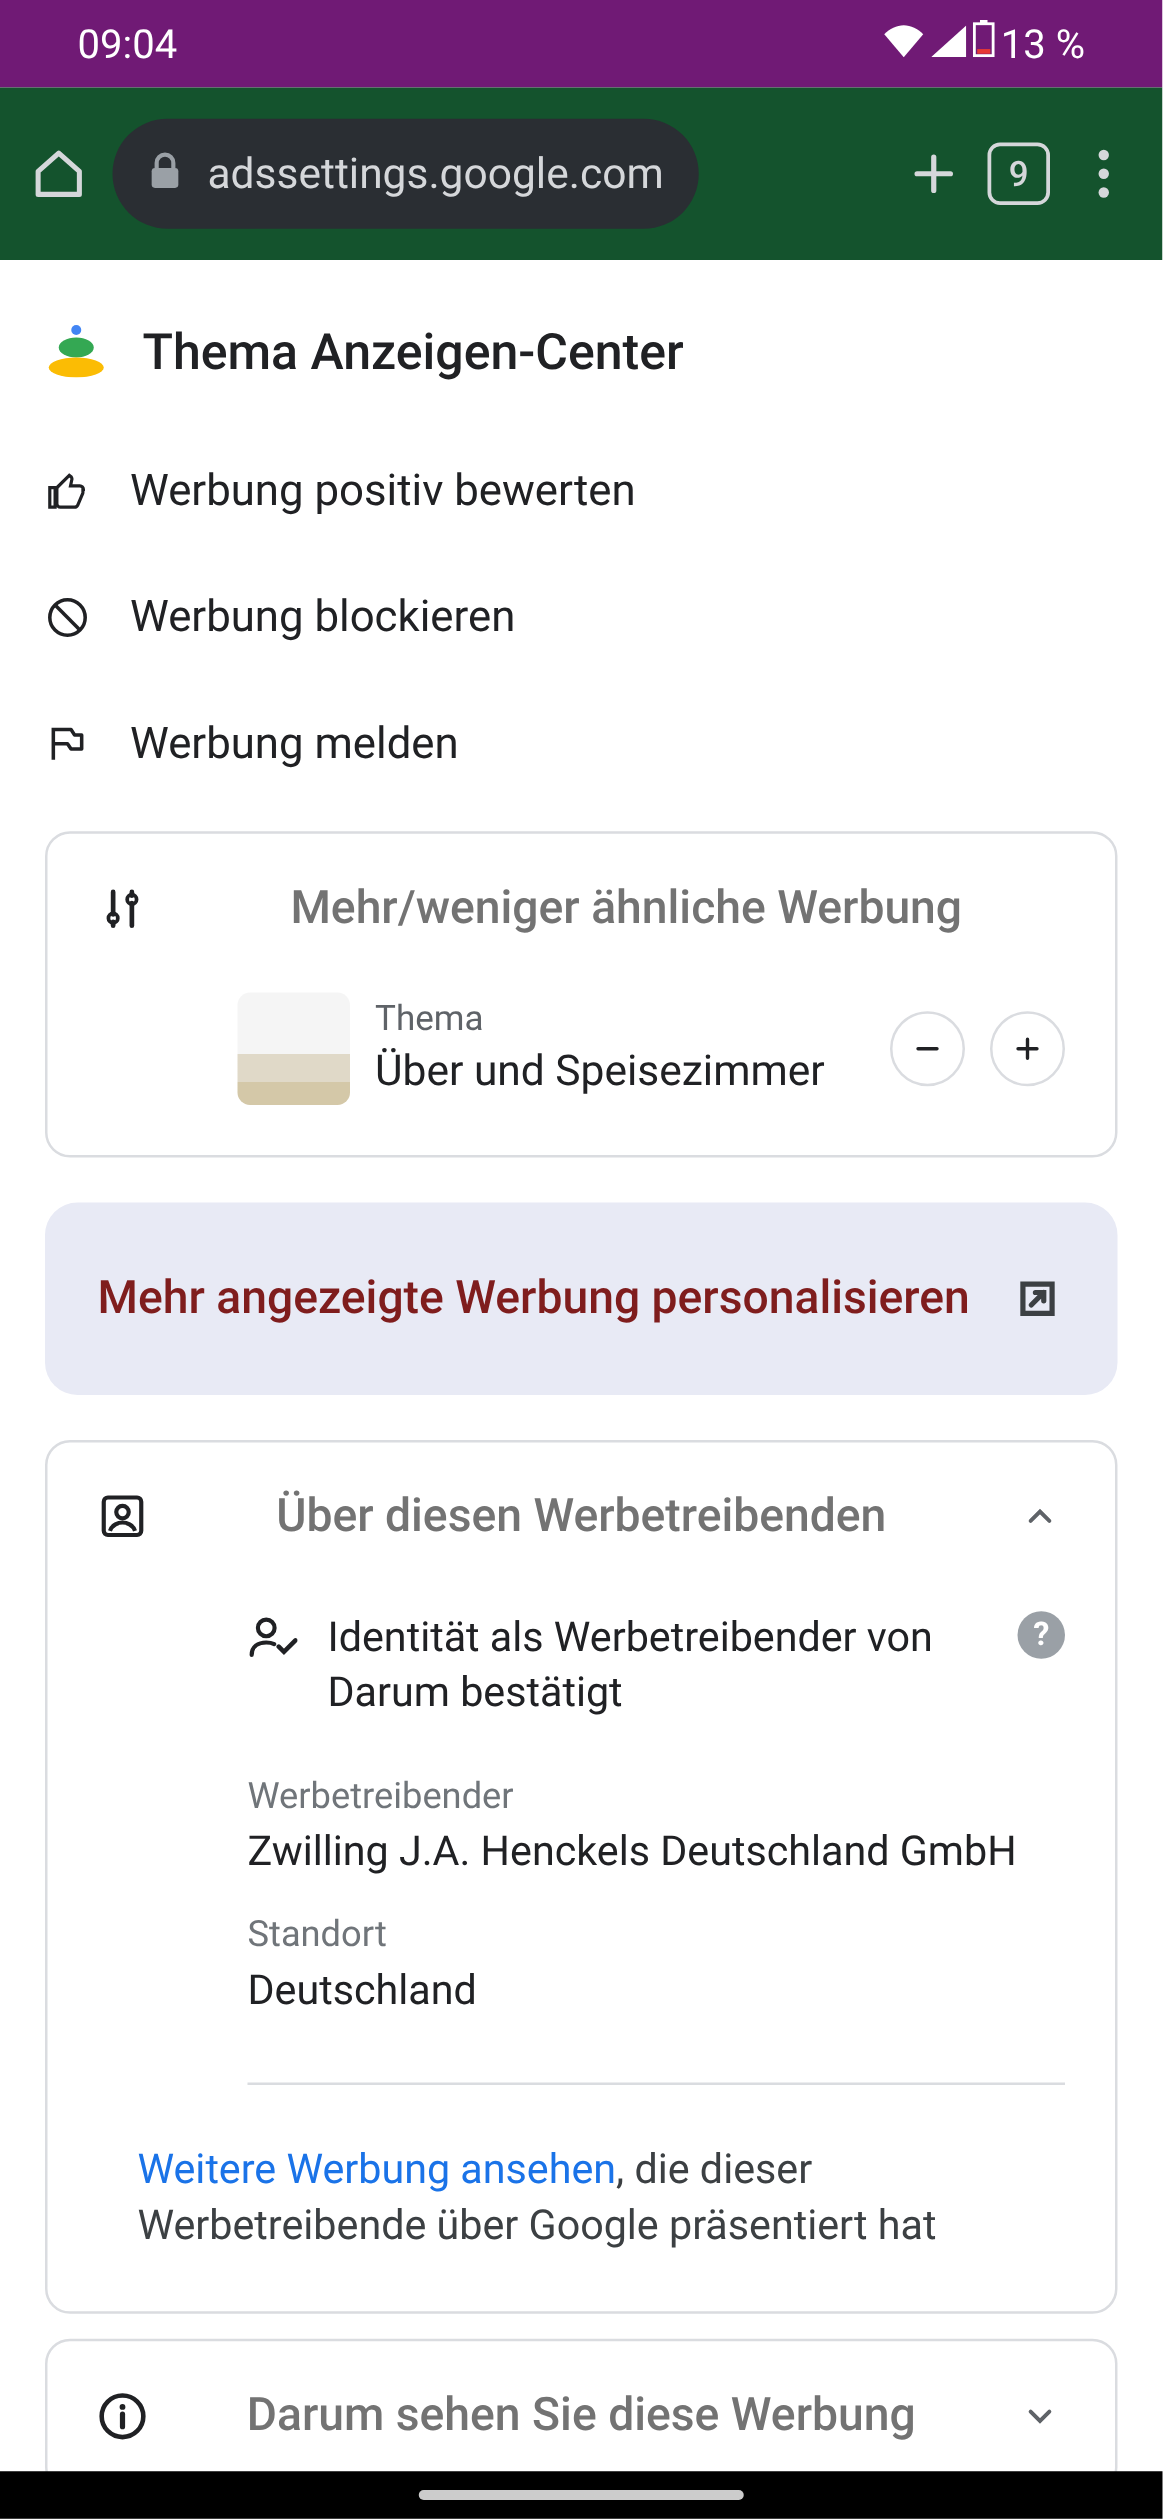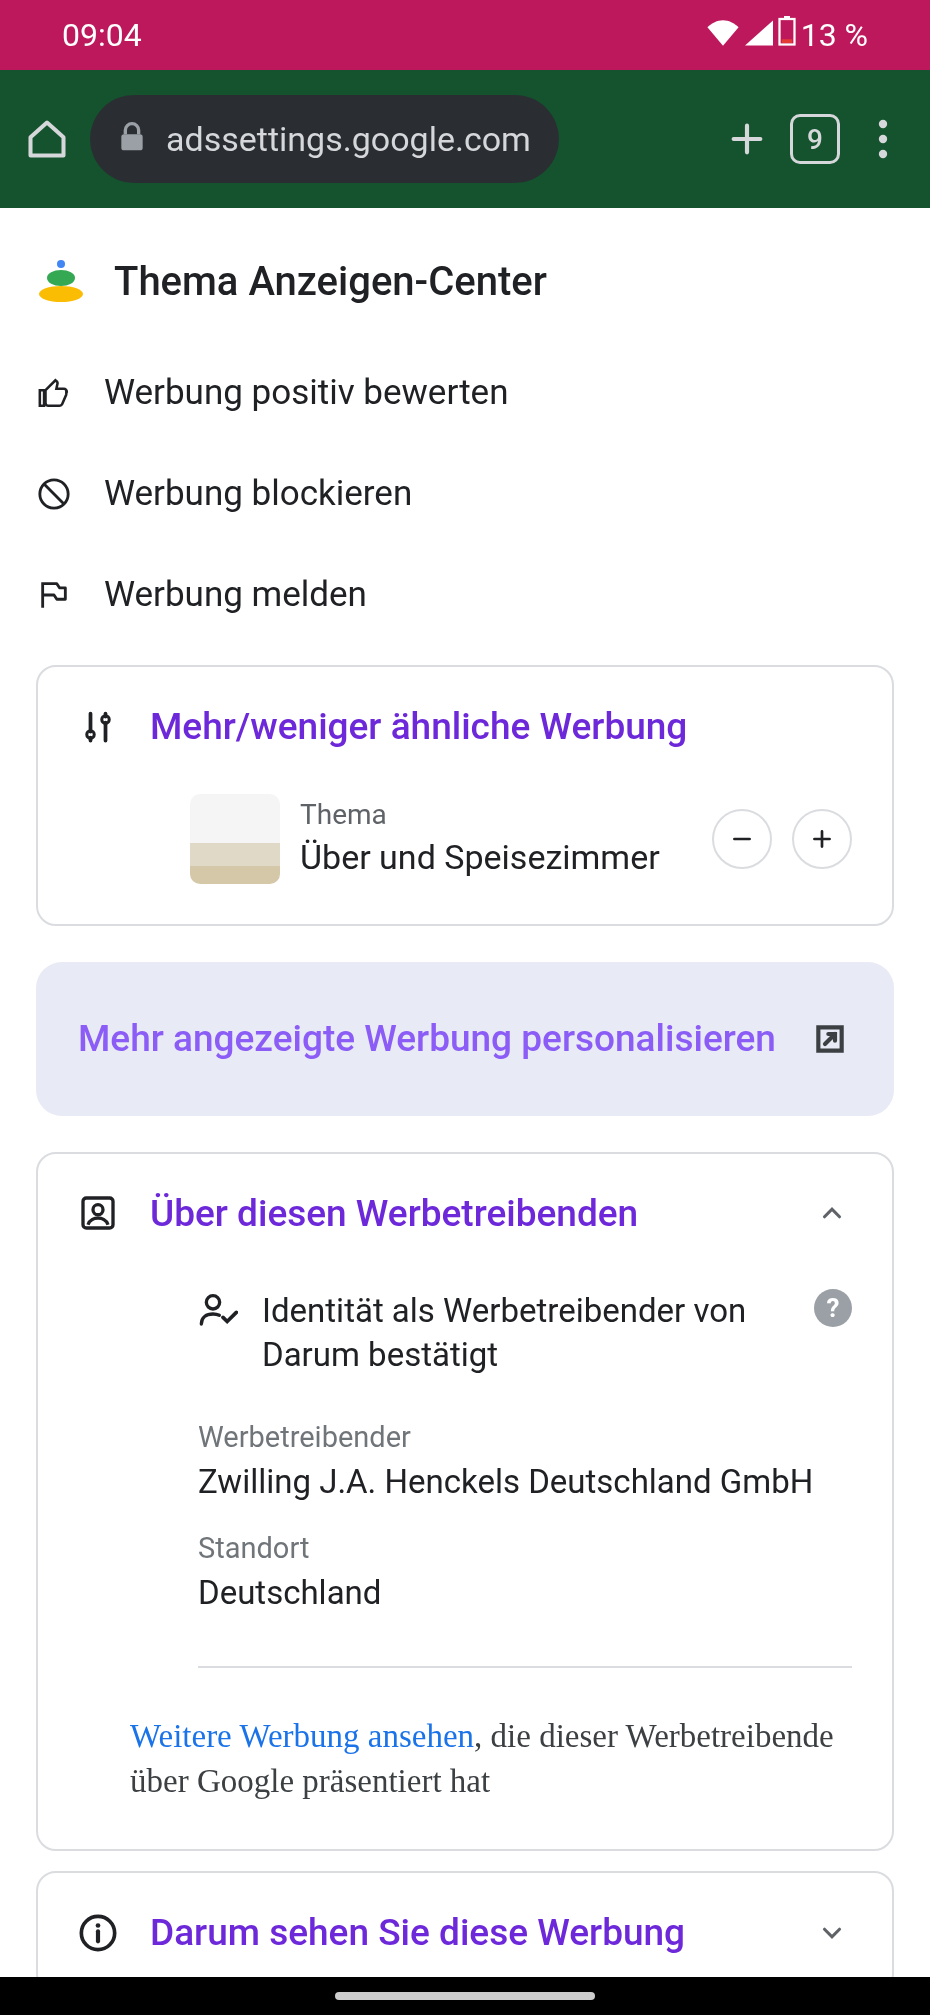--- a/index.html
+++ b/index.html
@@ -5,21 +5,21 @@
   * { box-sizing: border-box; margin: 0; padding: 0; }
   body {
     width: 930px;
     height: 2015px;
     font-family: -apple-system, BlinkMacSystemFont, "Segoe UI", Roboto, Arial, sans-serif;
     background: #fff;
     overflow: hidden;
   }
   .status-bar {
     height: 70px;
-    background: #be185d;
+    background: #701a75;
     display: flex;
     align-items: center;
     justify-content: space-between;
     padding: 0 62px;
     color: #fff;
     font-size: 32px;
   }
   .status-right { display: flex; align-items: center; gap: 5px; }
 
   .browser-bar {
@@ -98,21 +98,21 @@
     border-radius: 20px;
     overflow: hidden;
   }
   .card-header {
     display: flex;
     align-items: center;
     gap: 32px;
     padding: 38px 40px;
   }
   .card-header-icon { width: 40px; height: 40px; display:flex; align-items:center; justify-content:center;}
-  .card-header-title { font-size: 37px; font-weight: 500; color: #6d28d9; flex: 1; }
+  .card-header-title { font-size: 37px; font-weight: 500; color: #737373; flex: 1; text-align: center; }
   .card-chevron { width: 40px; height: 40px; display:flex; align-items:center; justify-content:center; }
 
   .topic-row {
     display: flex;
     align-items: center;
     padding: 8px 40px 40px 152px;
     gap: 20px;
   }
   .topic-thumb {
     width: 90px; height: 90px; border-radius: 10px;
@@ -134,21 +134,21 @@
     margin: 36px;
     background: #e8eaf5;
     border-radius: 26px;
     padding: 52px 42px;
     display: flex;
     align-items: center;
     gap: 20px;
   }
   .blue-card-text {
     font-size: 37px;
-    color: #8b5cf6;
+    color: #7f1d1d;
     font-weight: 500;
     flex: 1;
     line-height: 1.35;
   }
   .open-icon { width: 44px; height: 44px; display:flex; align-items:center; justify-content:center;}
 
   .identity-row {
     display: flex;
     align-items: flex-start;
     gap: 24px;
@@ -170,25 +170,24 @@
   .kv-label { font-size: 29px; color: #70757a; margin-bottom: 8px;}
   .kv-value { font-size: 33px; color: #202124; margin-bottom: 30px;}
 
   .divider-line {
     margin: 12px 40px 0 160px;
     height: 2px;
     background: #dadce0;
   }
 
   .more-ads {
-    padding: 46px 40px 46px 92px;
+    padding: 46px 40px 46px 72px;
     font-size: 33px;
     color: #3c4043;
     line-height: 1.35;
-    font-family: Liberation Serif, serif;
   }
   .more-ads a { color: #1a73e8; text-decoration: none; }
 
   .nav-bar {
     position: absolute;
     bottom: 0;
     left: 0;
     width: 100%;
     height: 38px;
     background: #000;

